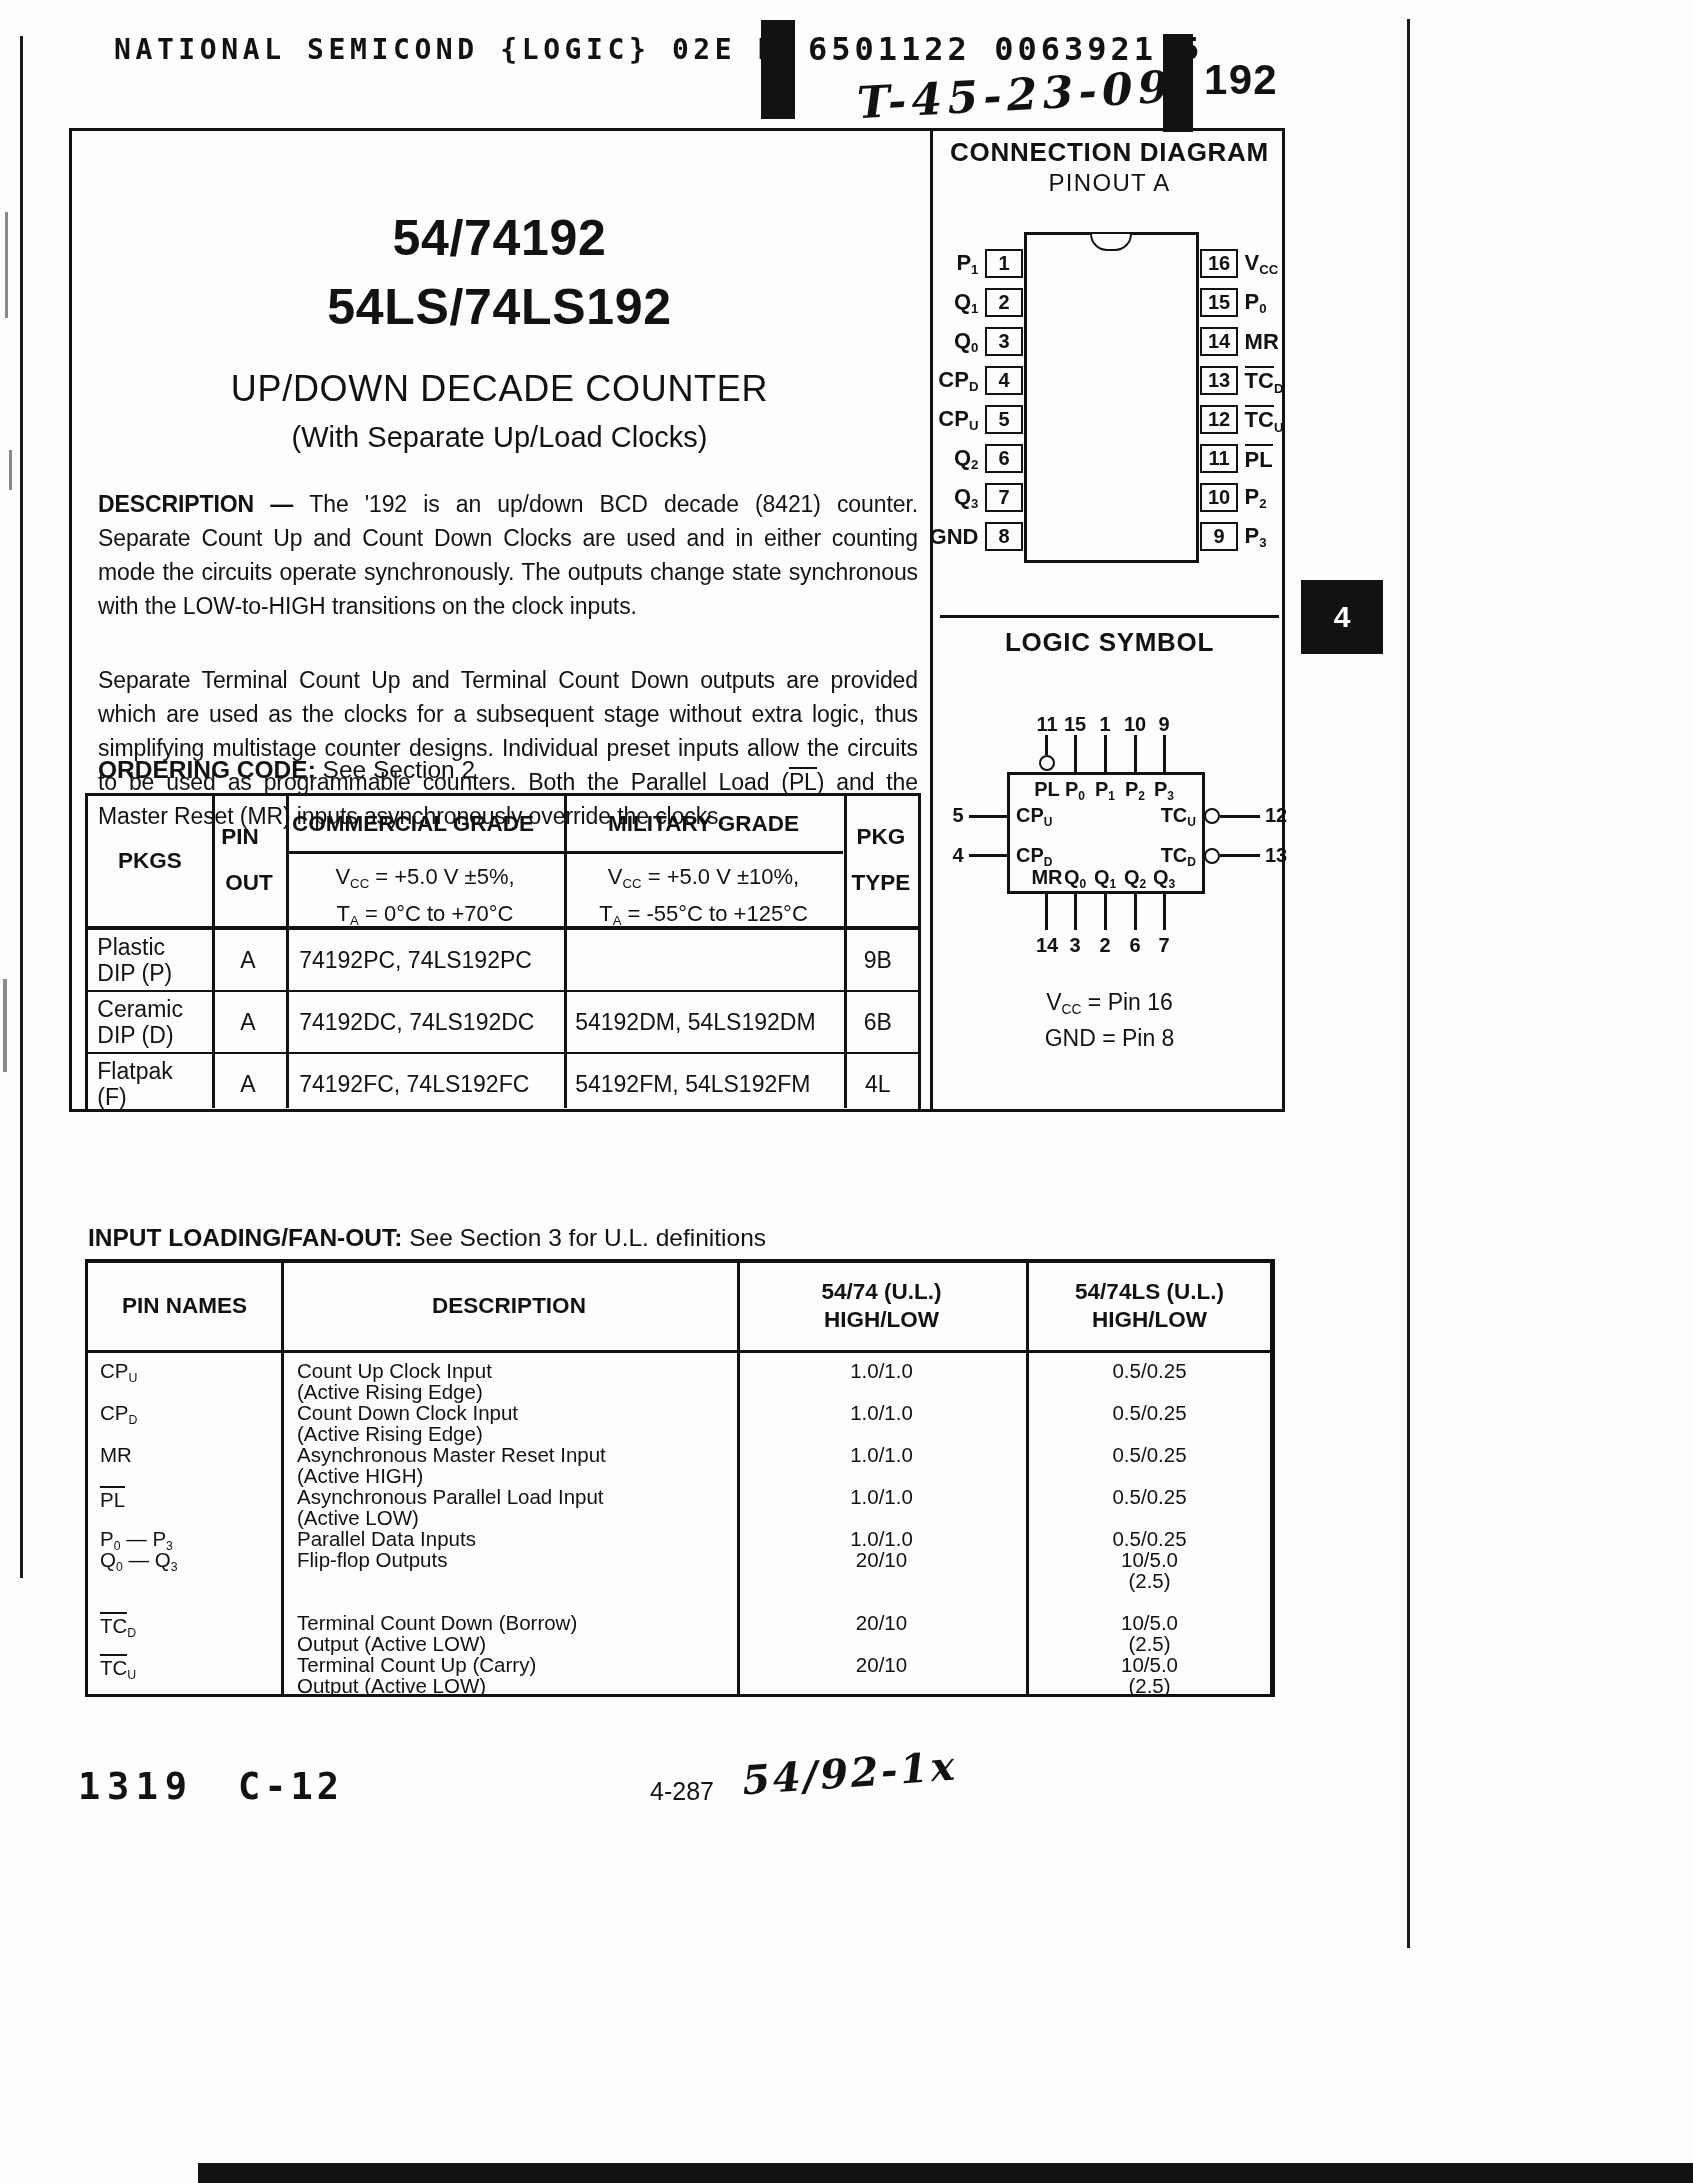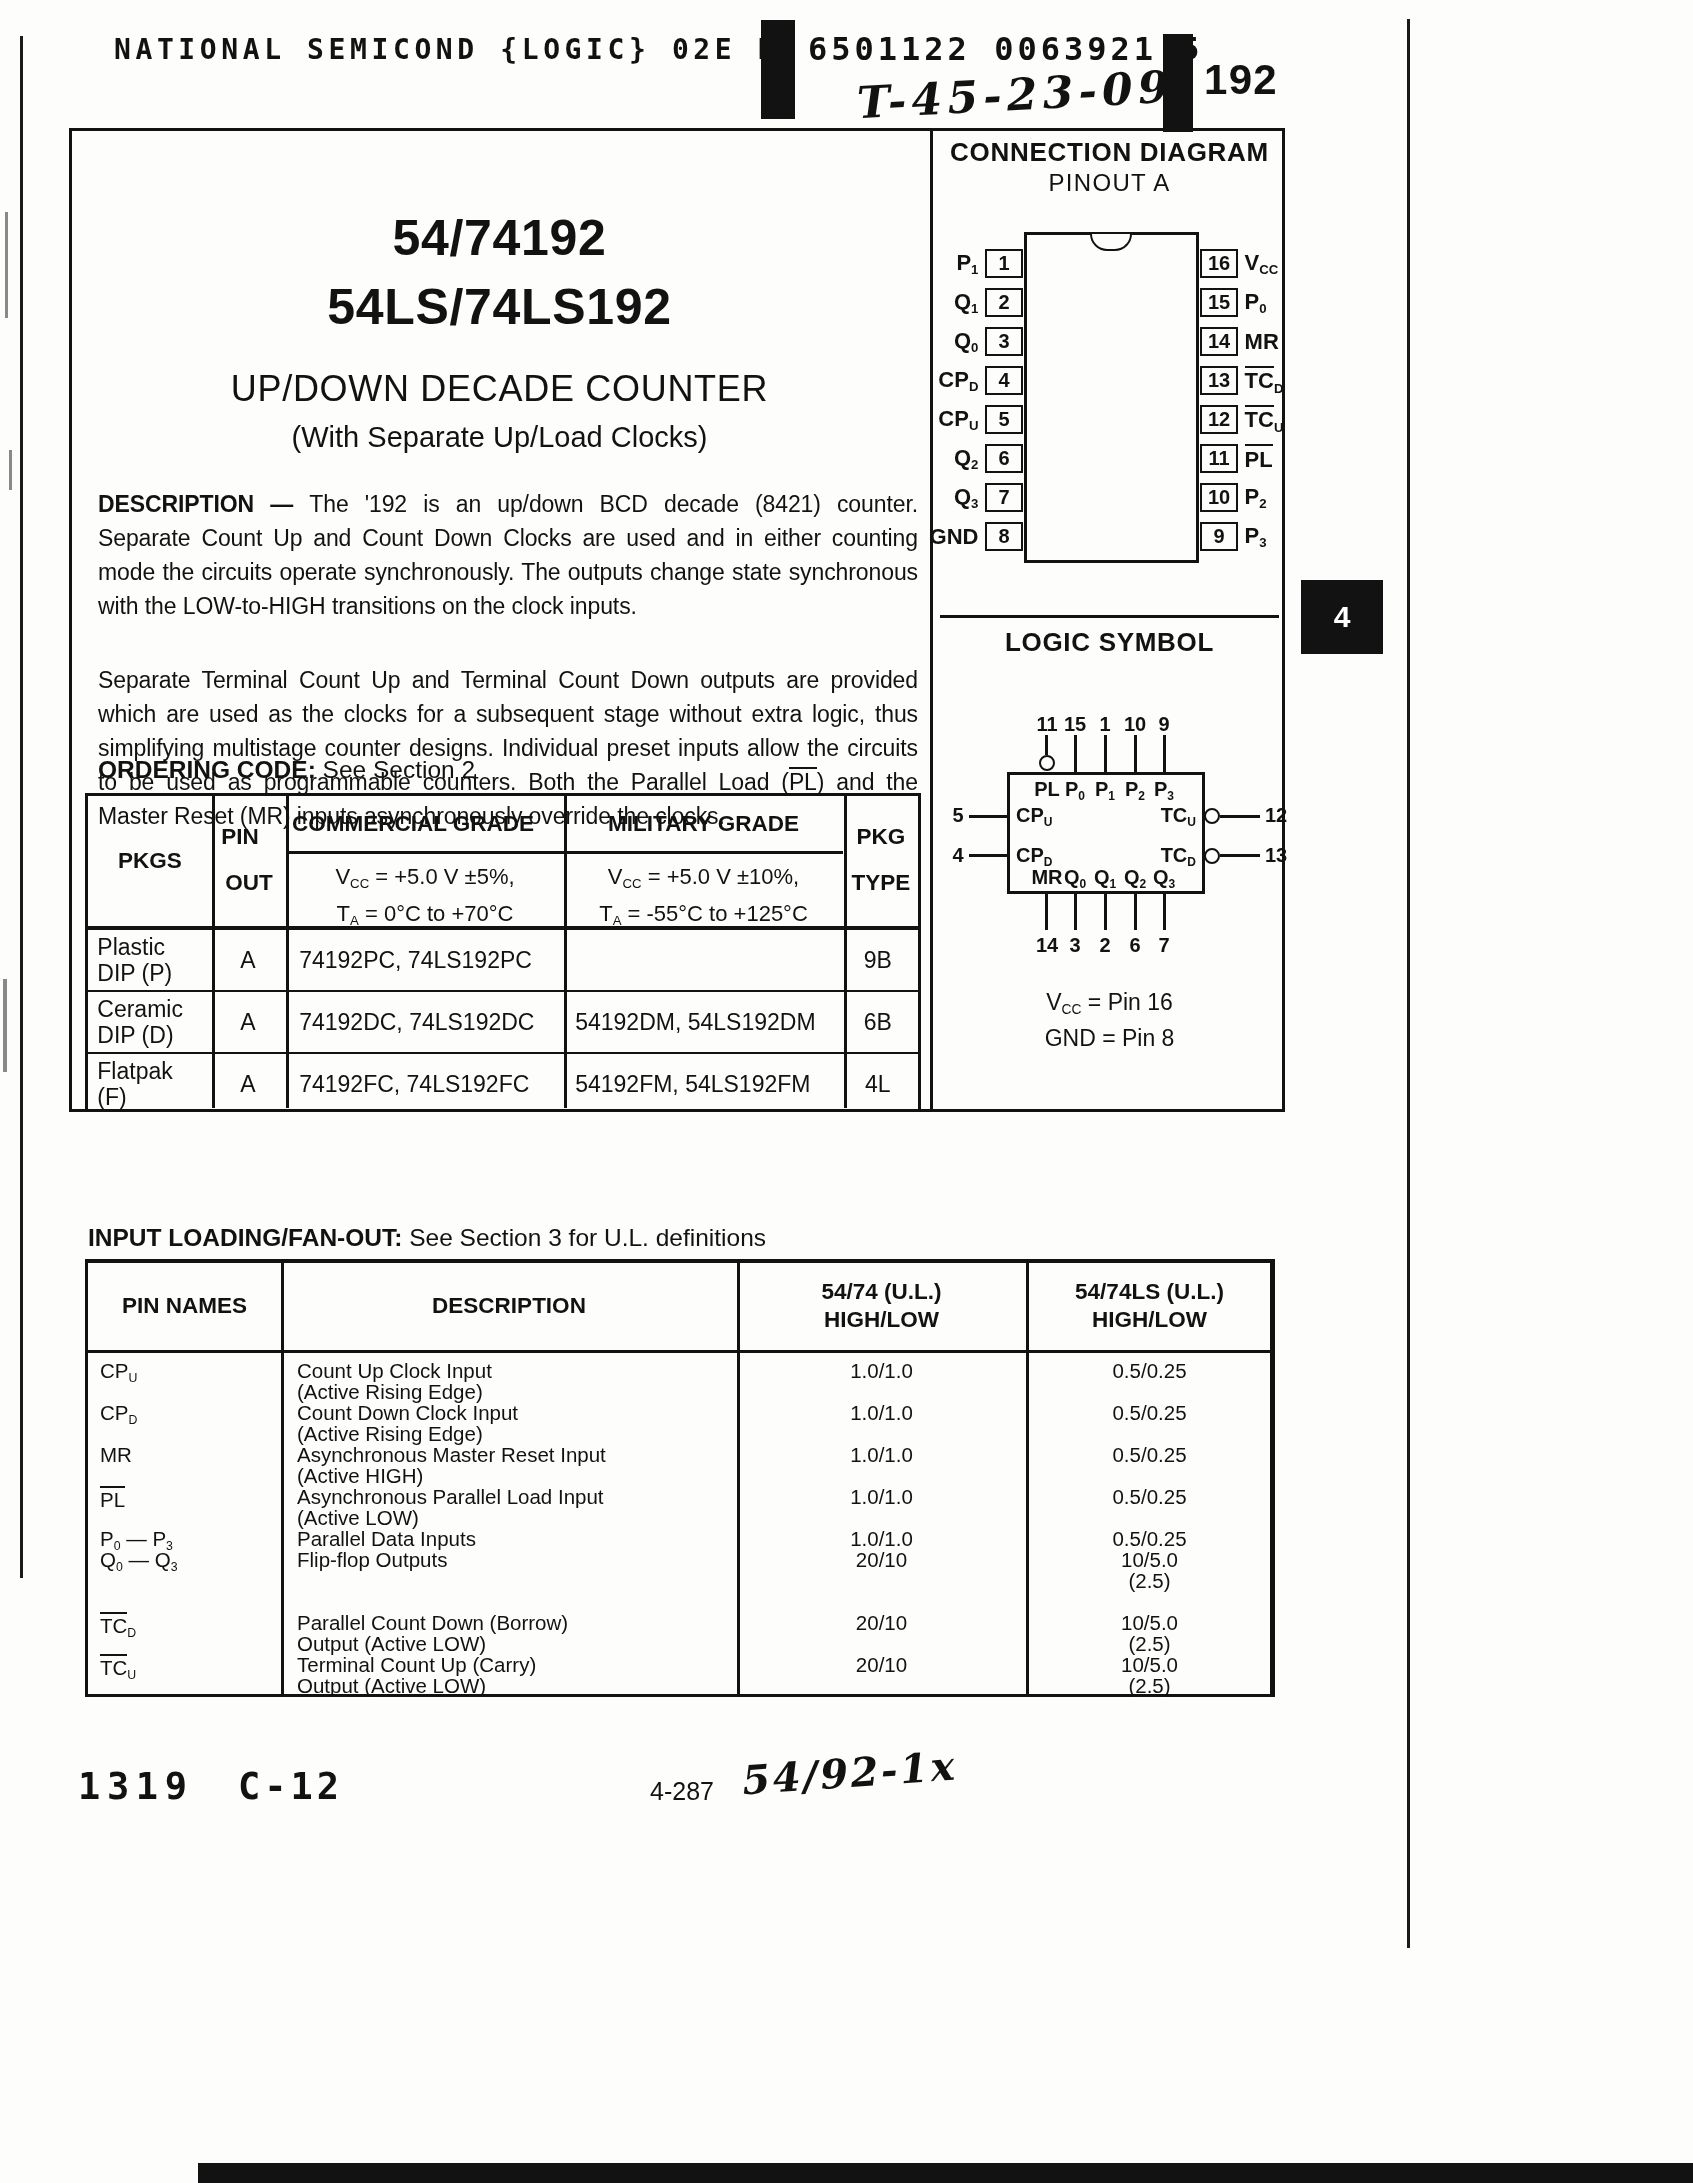--- a/index.html
+++ b/index.html
@@ -339,21 +339,21 @@
         <div class="il-line">Count Down Clock Input</div>
         <div class="il-line">(Active Rising Edge)</div>
         <div class="il-line">Asynchronous Master Reset Input</div>
         <div class="il-line">(Active HIGH)</div>
         <div class="il-line">Asynchronous Parallel Load Input</div>
         <div class="il-line">(Active LOW)</div>
         <div class="il-line">Parallel Data Inputs</div>
         <div class="il-line">Flip-flop Outputs</div>
         <div class="il-line">&nbsp;</div>
         <div class="il-line">&nbsp;</div>
-        <div class="il-line">Parallel Count Down (Borrow)</div>
+        <div class="il-line">Terminal Count Down (Borrow)</div>
         <div class="il-line">Output (Active LOW)</div>
         <div class="il-line">Terminal Count Up (Carry)</div>
         <div class="il-line">Output (Active LOW)</div>
       </div>
     <div id="il-74-col">
         <div class="il-line">1.0/1.0</div>
         <div class="il-line">&nbsp;</div>
         <div class="il-line">1.0/1.0</div>
         <div class="il-line">&nbsp;</div>
         <div class="il-line">1.0/1.0</div>

